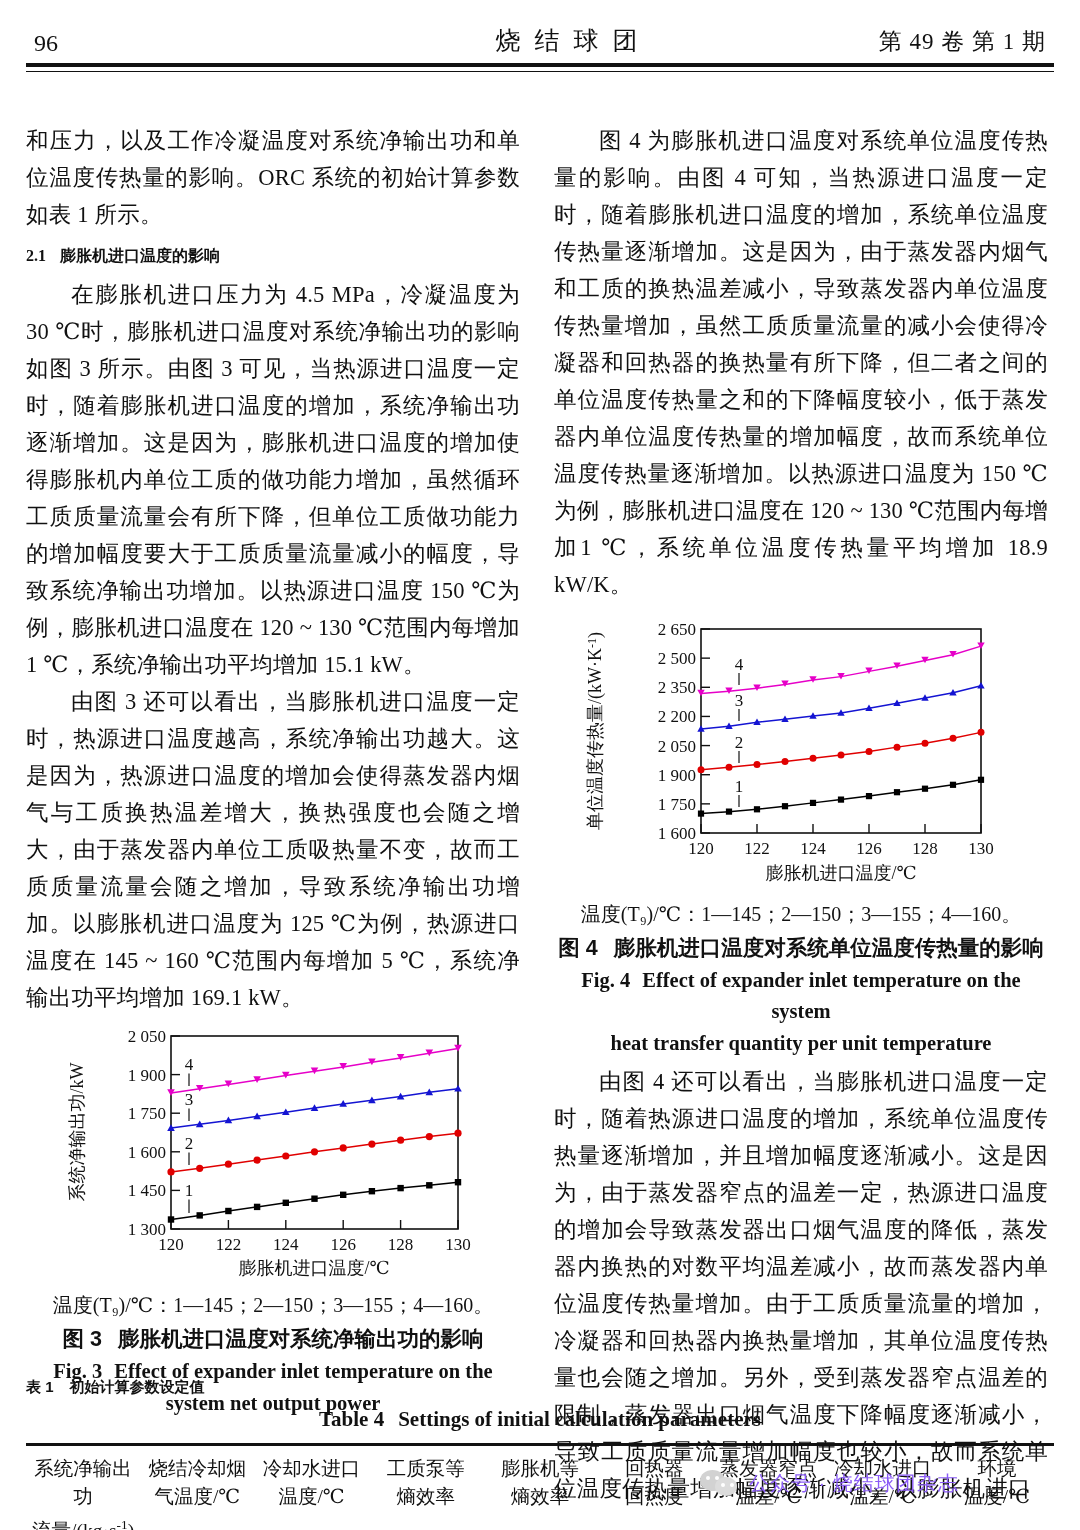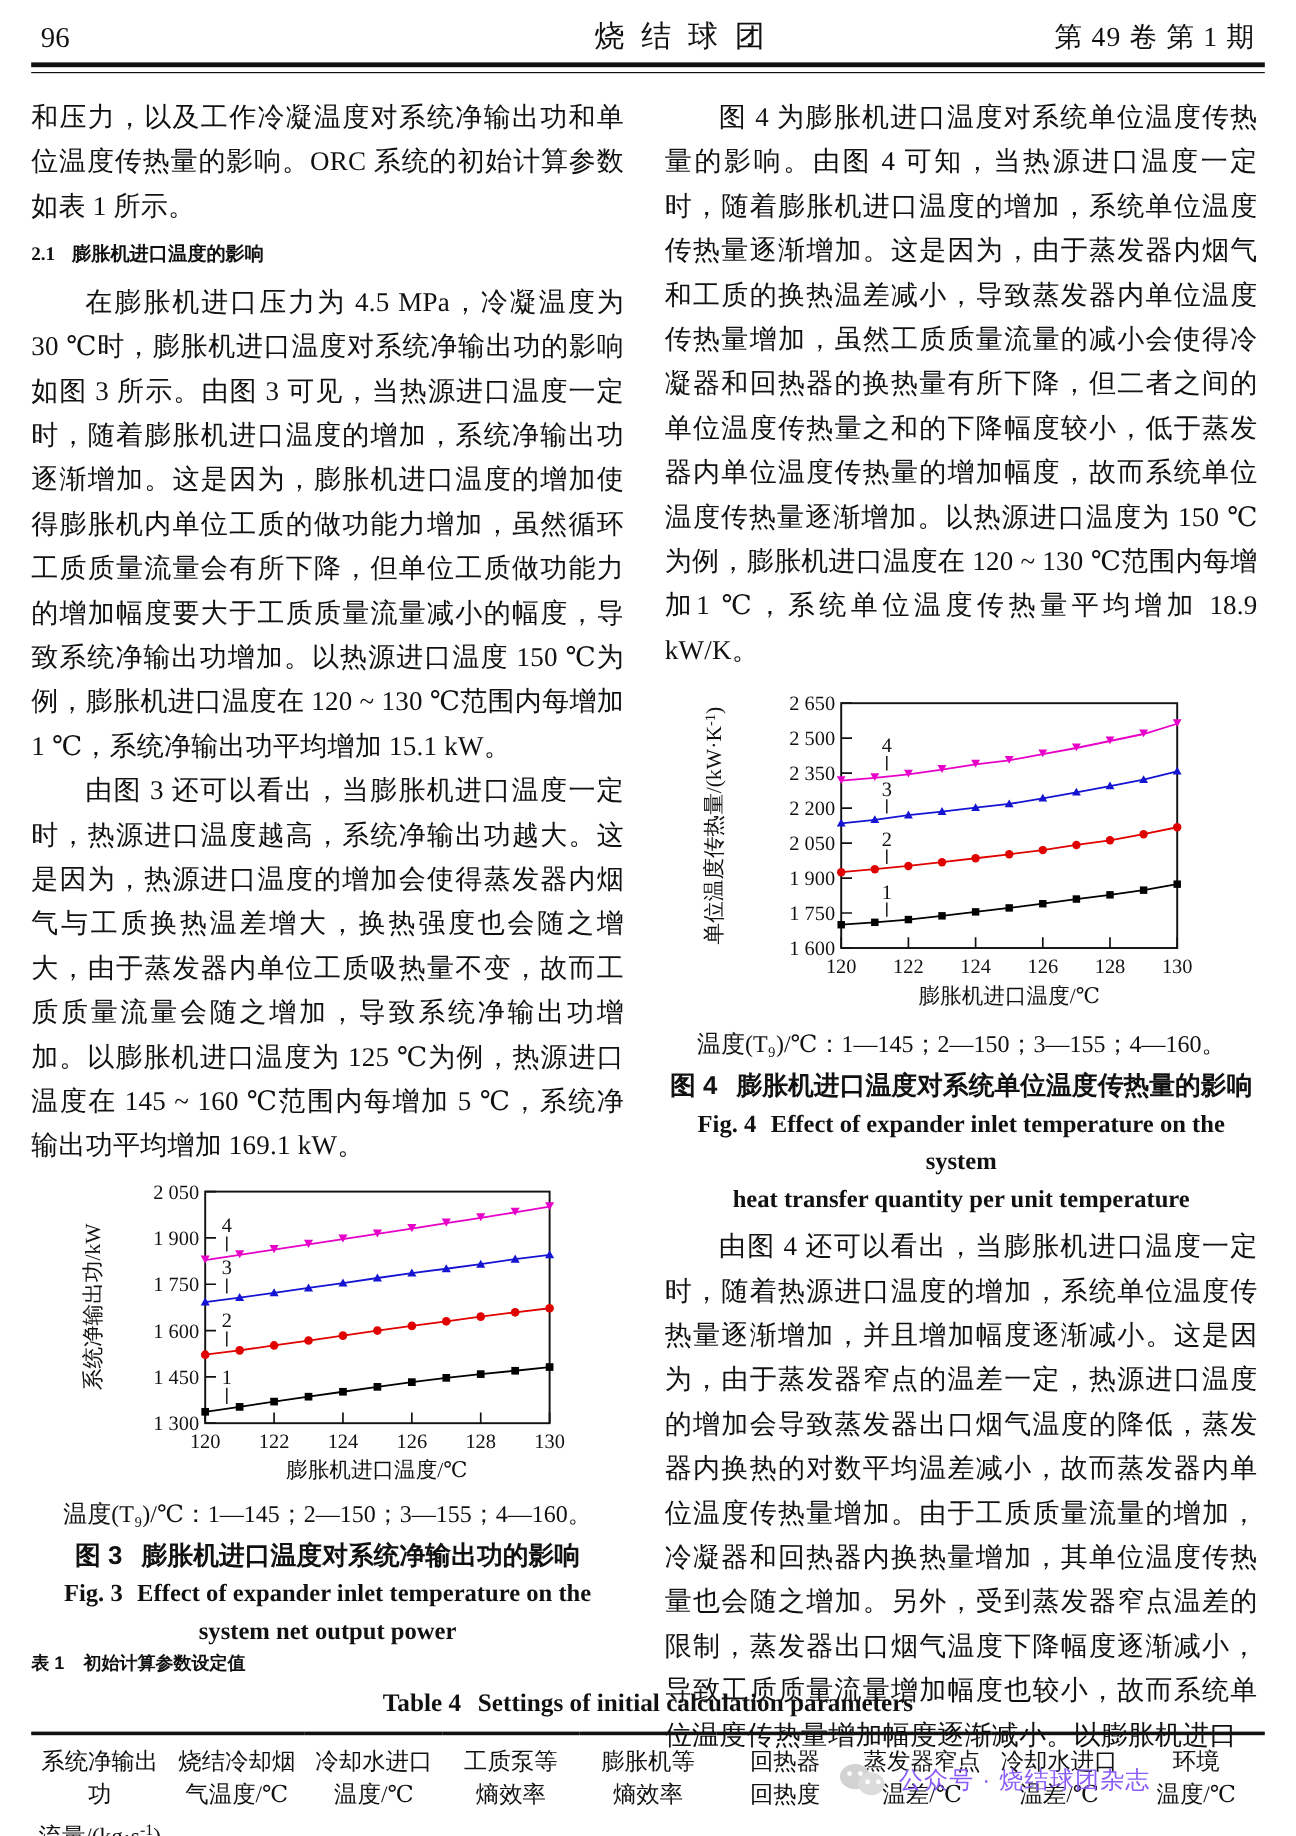--- a/index.html
+++ b/index.html
@@ -13,21 +13,21 @@
     font-family: "Liberation Serif", "DejaVu Serif", serif;
     color: #111;
     position: relative;
     overflow: hidden;
   }
   .page {
     position: relative;
     width: 1080px;
     height: 1074px;
     box-sizing: border-box;
-    padding: 0 26px;
+    padding: 11px 26px;
   }
 
   
   .runhead {
     display: flex;
     align-items: flex-end;
     justify-content: space-between;
     height: 46px;
     padding: 0 8px 2px 8px;
     font-size: 23px;
@@ -47,21 +47,21 @@
     height: 4px;
     box-sizing: content-box;
   }
 
   
   .columns {
     display: flex;
     gap: 34px;
     margin-top: 18px;
   }
-  .col { width: 494px; }
+  .col { width: 494px; margin-top: 32px; }
 
   p.body, div.body {
     margin: 0;
     font-size: 22.5px;
     line-height: 37px;
     text-align: justify;
     text-justify: inter-ideograph;
     letter-spacing: 0.2px;
   }
   p.indent { text-indent: 2em; }

